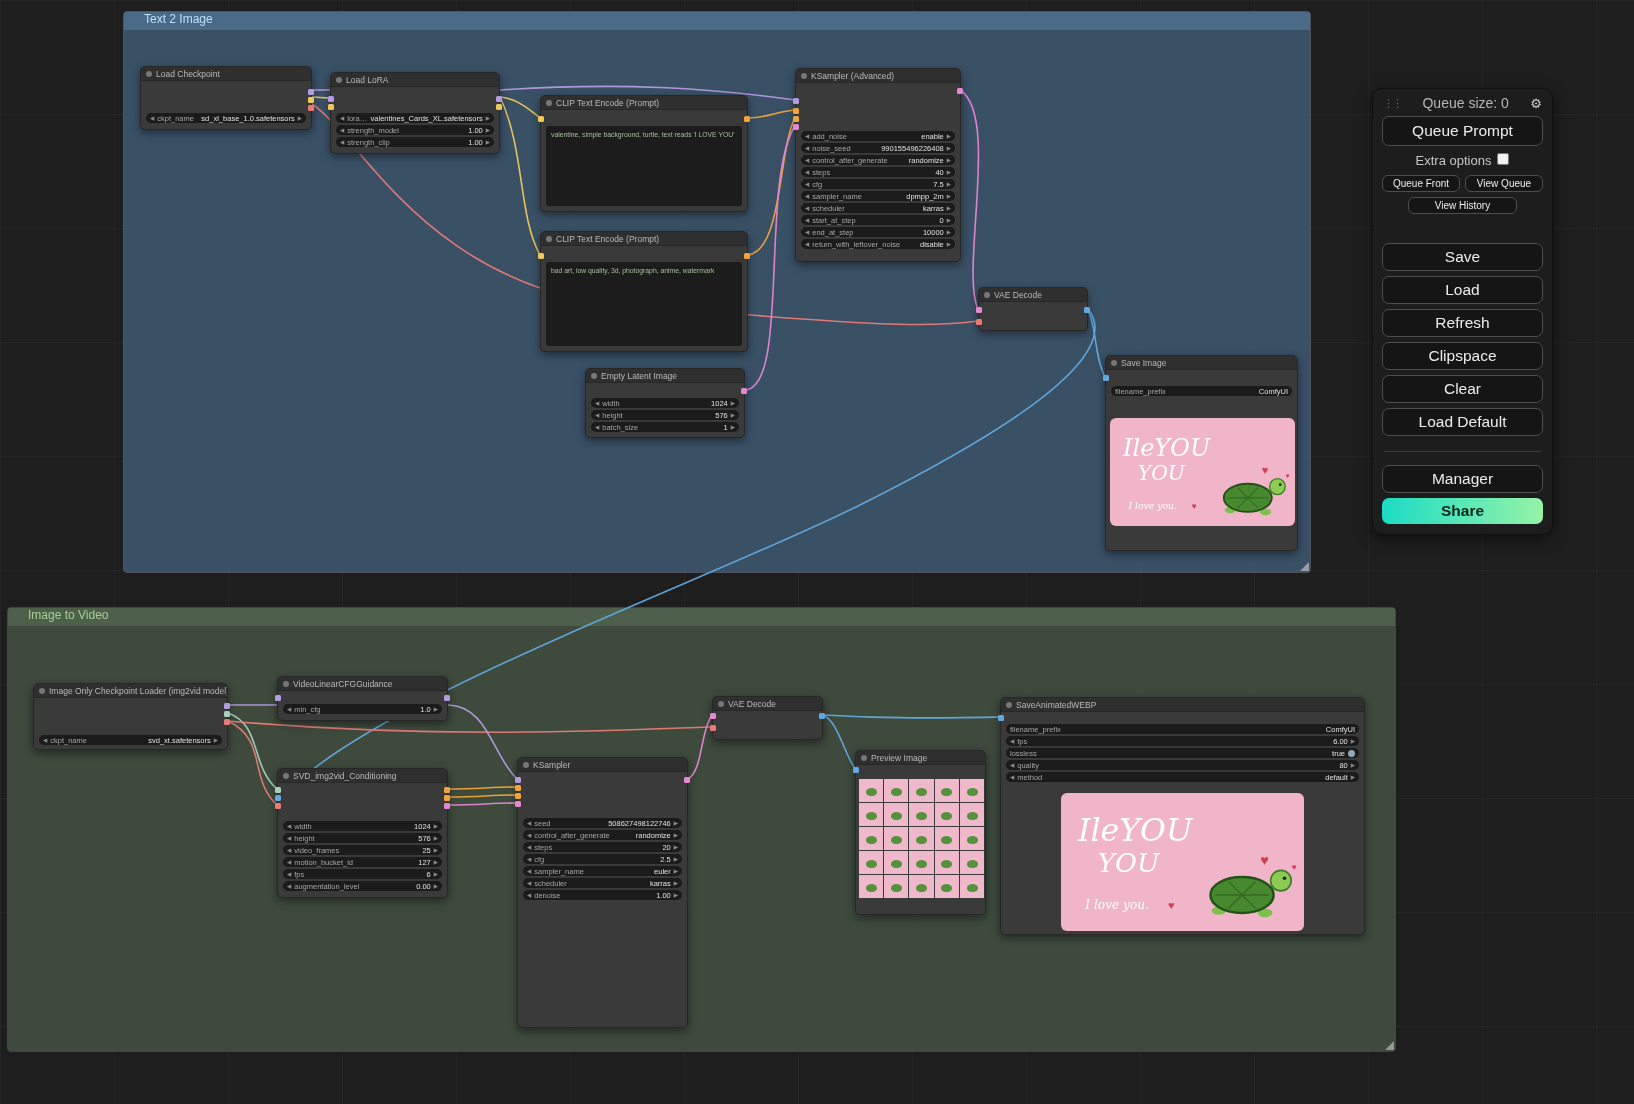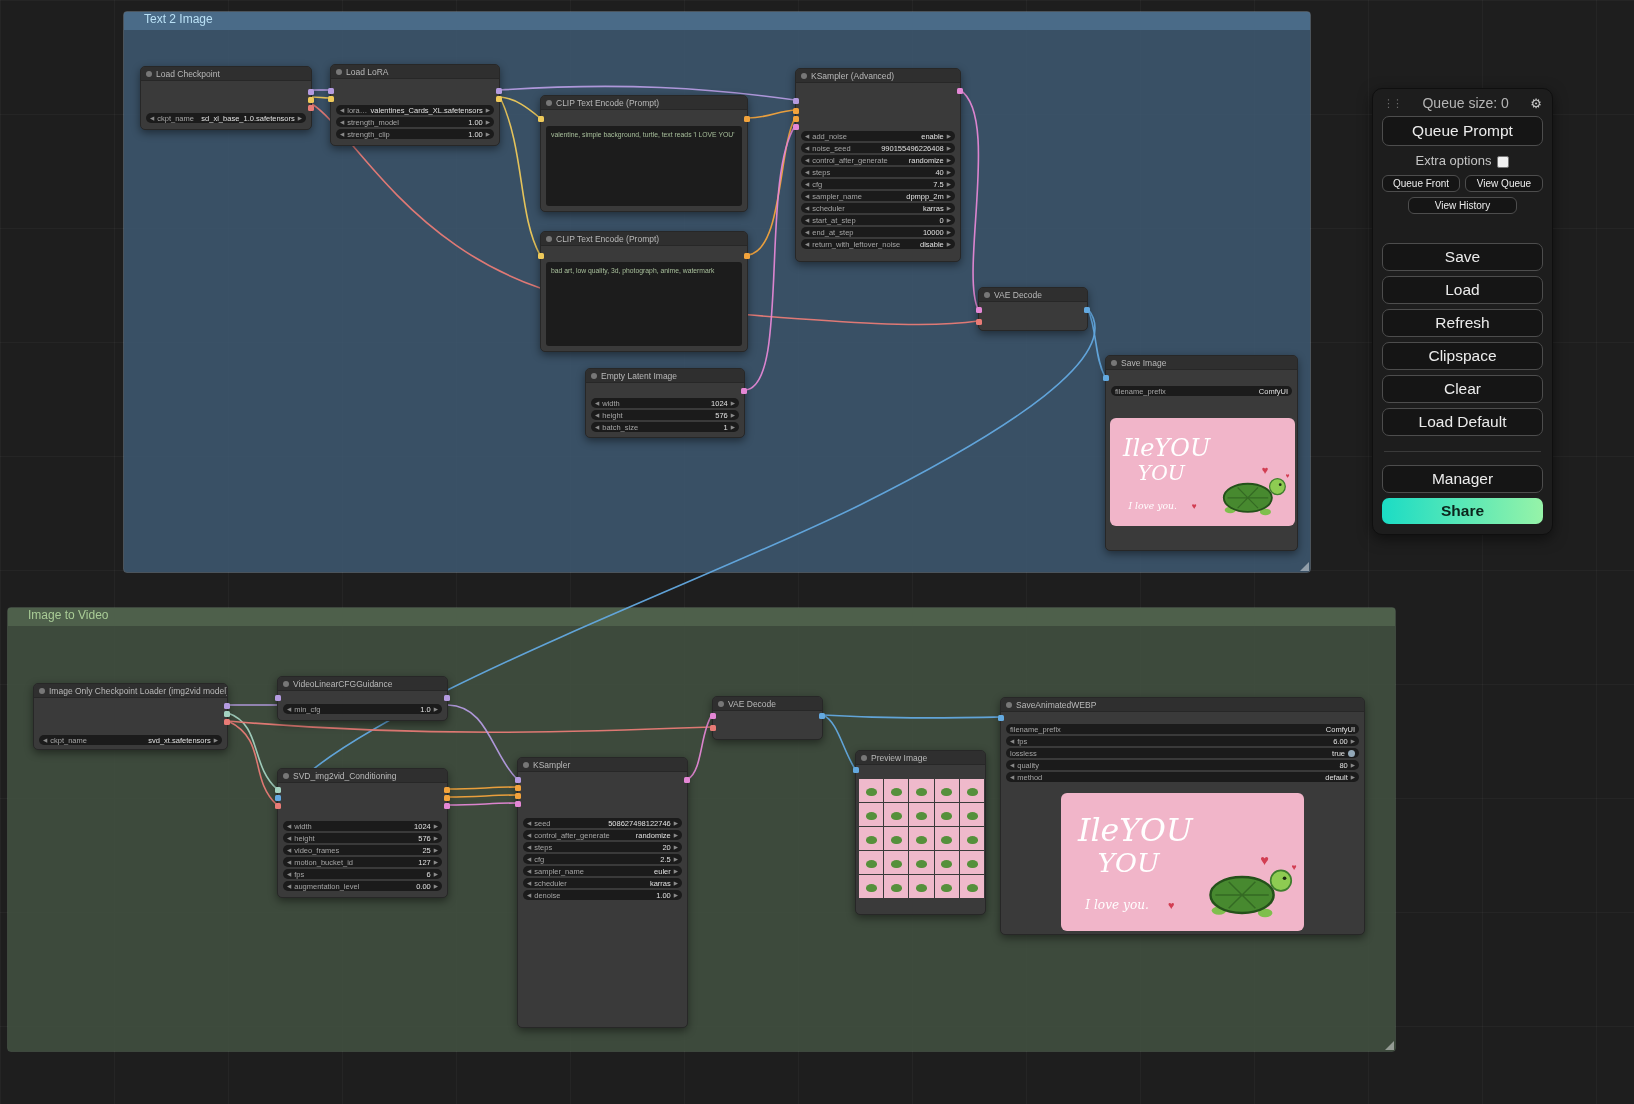--- a/index.html
+++ b/index.html
@@ -32,21 +32,21 @@
   .card svg{display:block;width:100%;height:100%}
   .frames{position:absolute;left:3px;top:28px;width:125px;display:grid;grid-template-columns:repeat(5,1fr);gap:1px}
   .frame{height:23px;background:#efb9cb;position:relative}
   .frame::after{content:"";position:absolute;left:28%;top:38%;width:46%;height:34%;background:#55903b;border-radius:50% 50% 45% 45%}
   .panel{position:absolute;left:1372px;top:88px;width:181px;z-index:5;background:#1d1d1d;border:1px solid #0f0f0f;border-radius:10px;box-shadow:0 4px 14px rgba(0,0,0,.5);padding:6px 9px 10px;display:flex;flex-direction:column;gap:5px;color:#c9c9c9}
   .phead{display:flex;align-items:center;justify-content:space-between;font-size:14px;color:#b5b5b5;padding:0 1px}
   .drag{color:#6d6d6d;font-size:11px;letter-spacing:-2px}
   .gear{color:#c9c9c9;font-size:13px}
   .btn{background:#151515;border:1px solid #4d4d4d;border-radius:7px;color:#ececec;text-align:center;font-family:inherit;font-size:15.5px;padding:4px 0;cursor:pointer}
   .btn.qp{padding:5px 0}
-  .extra{display:flex;align-items:flex-end;justify-content:center;gap:6px;font-size:13px;color:#c5c5c5;margin:2px 0}
+  .extra{display:flex;align-items:flex-start;justify-content:center;gap:6px;font-size:13px;color:#c5c5c5;margin:2px 0}
   .checkbox{width:12px;height:12px;background:#f2f2f2;border:1px solid #777;border-radius:2px}
   .row2{display:flex;gap:5px}
   .row2 .btn{flex:1;font-size:10px;padding:2px 0;border-radius:6px}
   .rowc{display:flex;justify-content:center}
   .rowc .btn{width:68%;font-size:10px;padding:2px 0;border-radius:6px}
   .stack{display:flex;flex-direction:column;gap:5px;margin-top:24px}
   .divider{border-top:1px solid #3a3a3a;margin:10px 2px 8px}
   .btn.share{background:linear-gradient(90deg,#1bdcc5,#96f3a8);border:none;color:#0b241c;font-weight:bold}
 </style>
 </head>
@@ -102,21 +102,21 @@
     <div class="widgets" style="margin-top:32px">
         <div class="widget combo">
           <span class="arrow">◀</span>
           <span class="wname">ckpt_name</span>
           <span class="wval">sd_xl_base_1.0.safetensors</span>
           <span class="arrow">▶</span>
         </div>
       </div>
   </div>
 
-  <div class="node" style="left:330px;top:64px;width:170px;height:82px">
+  <div class="node" style="left:330px;top:72px;width:170px;height:82px">
     <div class="ntitle">
       <span class="ndot"></span>
       <span>Load LoRA</span>
     </div>
     <span class="slot in" style="top: 23px; background: rgb(180, 155, 224);"></span>
     <span class="slot in" style="top: 31px; background: rgb(238, 201, 90);"></span>
     <span class="slot out" style="top: 23px; background: rgb(180, 155, 224);"></span>
     <span class="slot out" style="top: 31px; background: rgb(238, 201, 90);"></span>
     <div class="widgets" style="margin-top:26px">
         <div class="widget combo">

